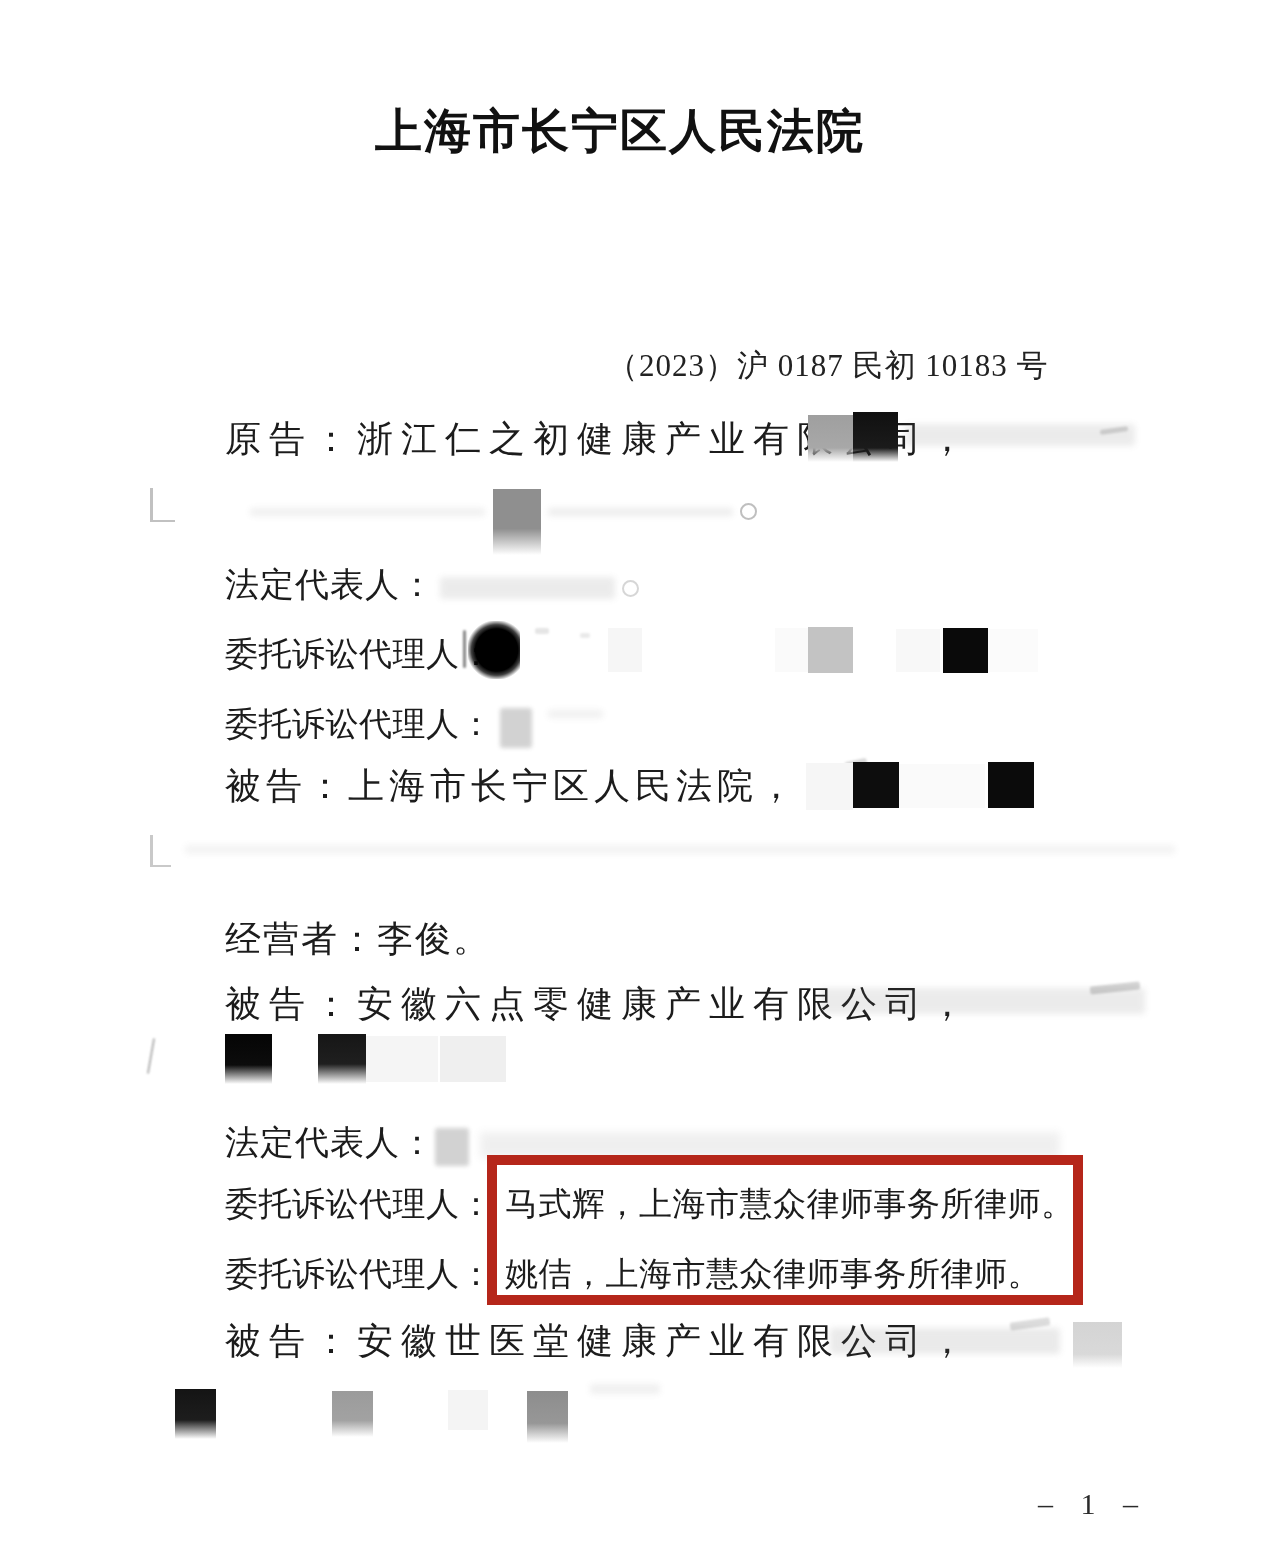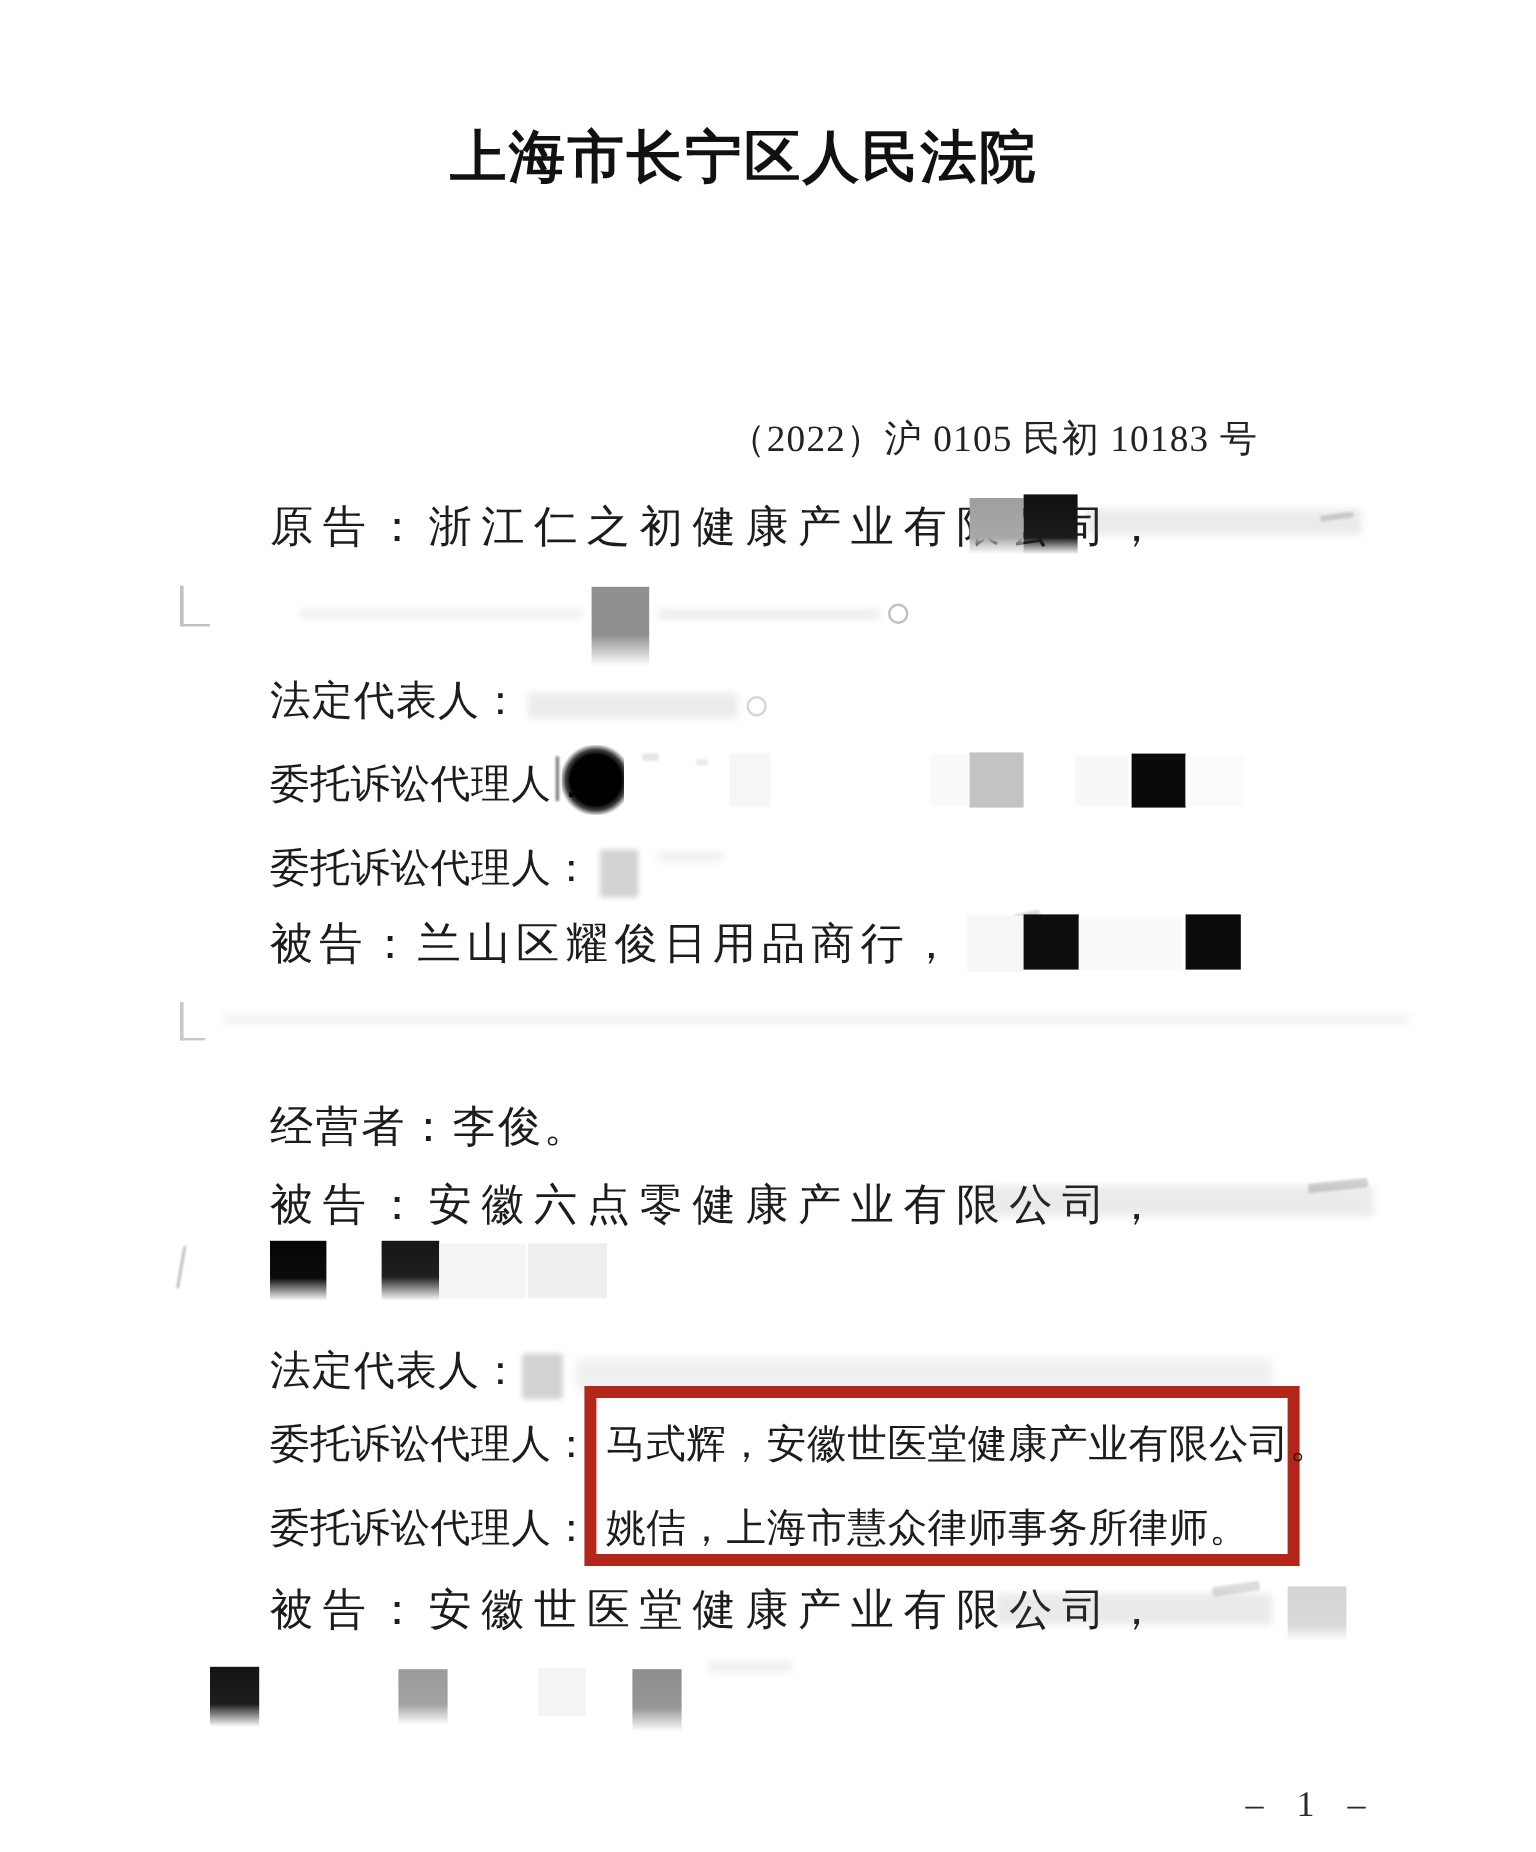--- a/index.html
+++ b/index.html
@@ -49,21 +49,21 @@
     position:absolute;left:1038px;top:1487px;font-size:30px;letter-spacing:5px;word-spacing:10px;
     color:#2a2a2a;white-space:nowrap;
   }
 </style>
 </head>
 <body>
 
 <div class="page">
 
   <h1 class="court">上海市长宁区人民法院</h1>
-  <div class="caseno">（2022）沪 0105 民初 10183 号</div>
+  <div class="caseno">（2023）沪 0187 民初 10183 号</div>
 
   <div class="line" style="top:418px">原告：浙江仁之初健康产业有限公司，</div>
   <div class="blk" style="left:808px;top:415px;width:45px;height:47px;background:linear-gradient(to bottom,#9f9f9f 0%,#a8a8a8 70%,rgba(168,168,168,0) 100%)"></div>
   <div class="blk" style="left:853px;top:412px;width:45px;height:50px;background:linear-gradient(to bottom,#101010 0%,#1b1b1b 72%,rgba(27,27,27,0) 100%)"></div>
   <div class="sm" style="left:905px;top:424px;width:230px;height:22px;opacity:.13"></div>
   <div class="tick" style="left:1100px;top:428px;width:28px;height:5px;transform:rotate(-8deg)"></div>
 
   <div class="lmark" style="left:150px;top:488px;width:22px;height:32px"></div>
   <div class="sm" style="left:250px;top:508px;width:235px;height:8px;opacity:.1"></div>
   <div class="blk" style="left:493px;top:489px;width:48px;height:66px;background:linear-gradient(to bottom,#8f8f8f 0%,#8f8f8f 60%,rgba(143,143,143,0) 100%)"></div>
@@ -83,21 +83,21 @@
   <div class="blk" style="left:775px;top:628px;width:33px;height:44px;background:#fafafa"></div>
   <div class="blk" style="left:808px;top:627px;width:45px;height:46px;background:#c3c3c3"></div>
   <div class="blk" style="left:896px;top:629px;width:44px;height:43px;background:#f8f8f8"></div>
   <div class="blk" style="left:943px;top:628px;width:45px;height:45px;background:#0a0a0a"></div>
   <div class="blk" style="left:988px;top:629px;width:50px;height:43px;background:#fbfbfb"></div>
 
   <div class="line tight" style="top:705px">委托诉讼代理人：</div>
   <div class="sm" style="left:500px;top:708px;width:32px;height:40px;opacity:.3;filter:blur(2px)"></div>
   <div class="sm" style="left:548px;top:710px;width:55px;height:8px;opacity:.1"></div>
 
-  <div class="line" style="top:765px;letter-spacing:5px">被告：兰山区耀俊日用品商行，</div>
+  <div class="line" style="top:765px;letter-spacing:5px">被告：上海市长宁区人民法院，</div>
   <div class="tick" style="left:845px;top:760px;width:22px;height:7px;transform:rotate(-12deg)"></div>
   <div class="blk" style="left:806px;top:763px;width:47px;height:47px;background:#f6f6f6"></div>
   <div class="blk" style="left:853px;top:762px;width:46px;height:46px;background:#0d0d0d"></div>
   <div class="blk" style="left:899px;top:764px;width:86px;height:44px;background:#fafafa"></div>
   <div class="blk" style="left:988px;top:762px;width:46px;height:46px;background:#0b0b0b"></div>
 
   <div class="lmark" style="left:150px;top:835px;width:18px;height:30px;opacity:.35"></div>
   <div class="sm" style="left:185px;top:845px;width:990px;height:9px;opacity:.08"></div>
 
   <div class="line" style="top:983px">被告：安徽六点零健康产业有限公司，</div>
@@ -112,21 +112,21 @@
   <div class="blk" style="left:366px;top:1036px;width:72px;height:46px;background:#f5f5f5"></div>
   <div class="blk" style="left:440px;top:1036px;width:66px;height:46px;background:#efefef"></div>
 
   <div class="line mid" style="top:1123px">法定代表人：</div>
   <div class="sm" style="left:435px;top:1128px;width:34px;height:38px;opacity:.3;filter:blur(2px)"></div>
   <div class="sm" style="left:480px;top:1132px;width:580px;height:26px;opacity:.1;filter:blur(4px)"></div>
 
   <div class="hibox"></div>
 
   <div class="line tight" style="top:1185px">委托诉讼代理人：</div>
-  <div class="line tight" style="left:505px;top:1185px">马式辉，安徽世医堂健康产业有限公司。</div>
+  <div class="line tight" style="left:505px;top:1185px">马式辉，上海市慧众律师事务所律师。</div>
 
   <div class="line tight" style="top:1255px">委托诉讼代理人：</div>
   <div class="line" style="top:1320px">被告：安徽世医堂健康产业有限公司，</div>
 
   <div class="line tight" style="left:505px;top:1255px">姚佶，上海市慧众律师事务所律师。</div>
   <div class="sm" style="left:830px;top:1328px;width:230px;height:26px;opacity:.14"></div>
   <div class="blk" style="left:1073px;top:1322px;width:49px;height:46px;background:linear-gradient(to bottom,#d4d4d4 0%,#d9d9d9 70%,rgba(217,217,217,0) 100%)"></div>
   <div class="tick" style="left:1010px;top:1320px;width:40px;height:8px;transform:rotate(-8deg);opacity:.2"></div>
 
   <div class="blk" style="left:175px;top:1389px;width:41px;height:50px;background:linear-gradient(to bottom,#141414 0%,#1d1d1d 62%,rgba(29,29,29,0) 100%)"></div>

